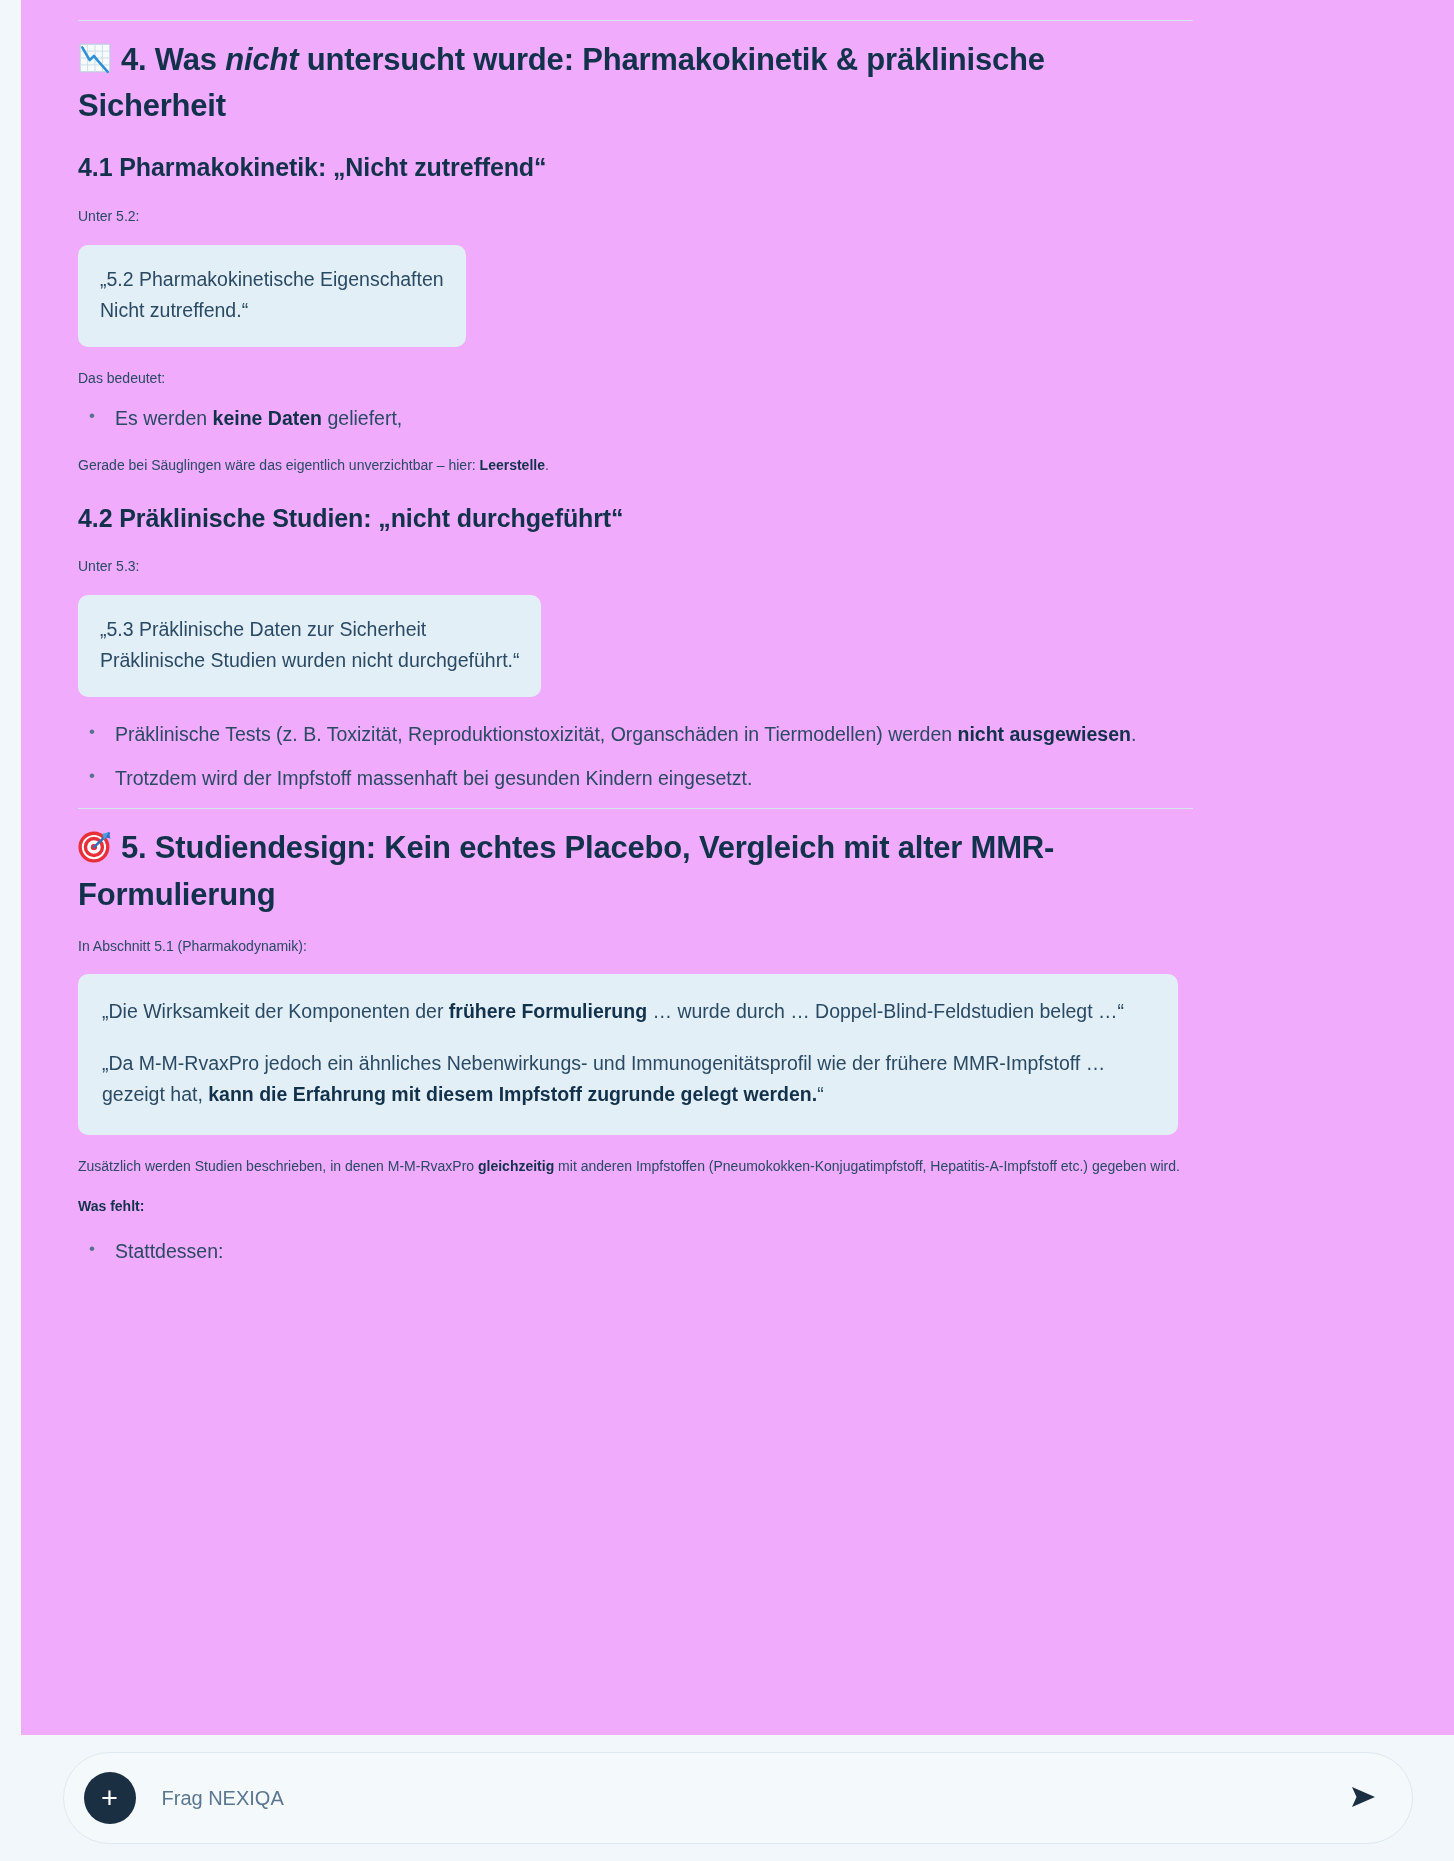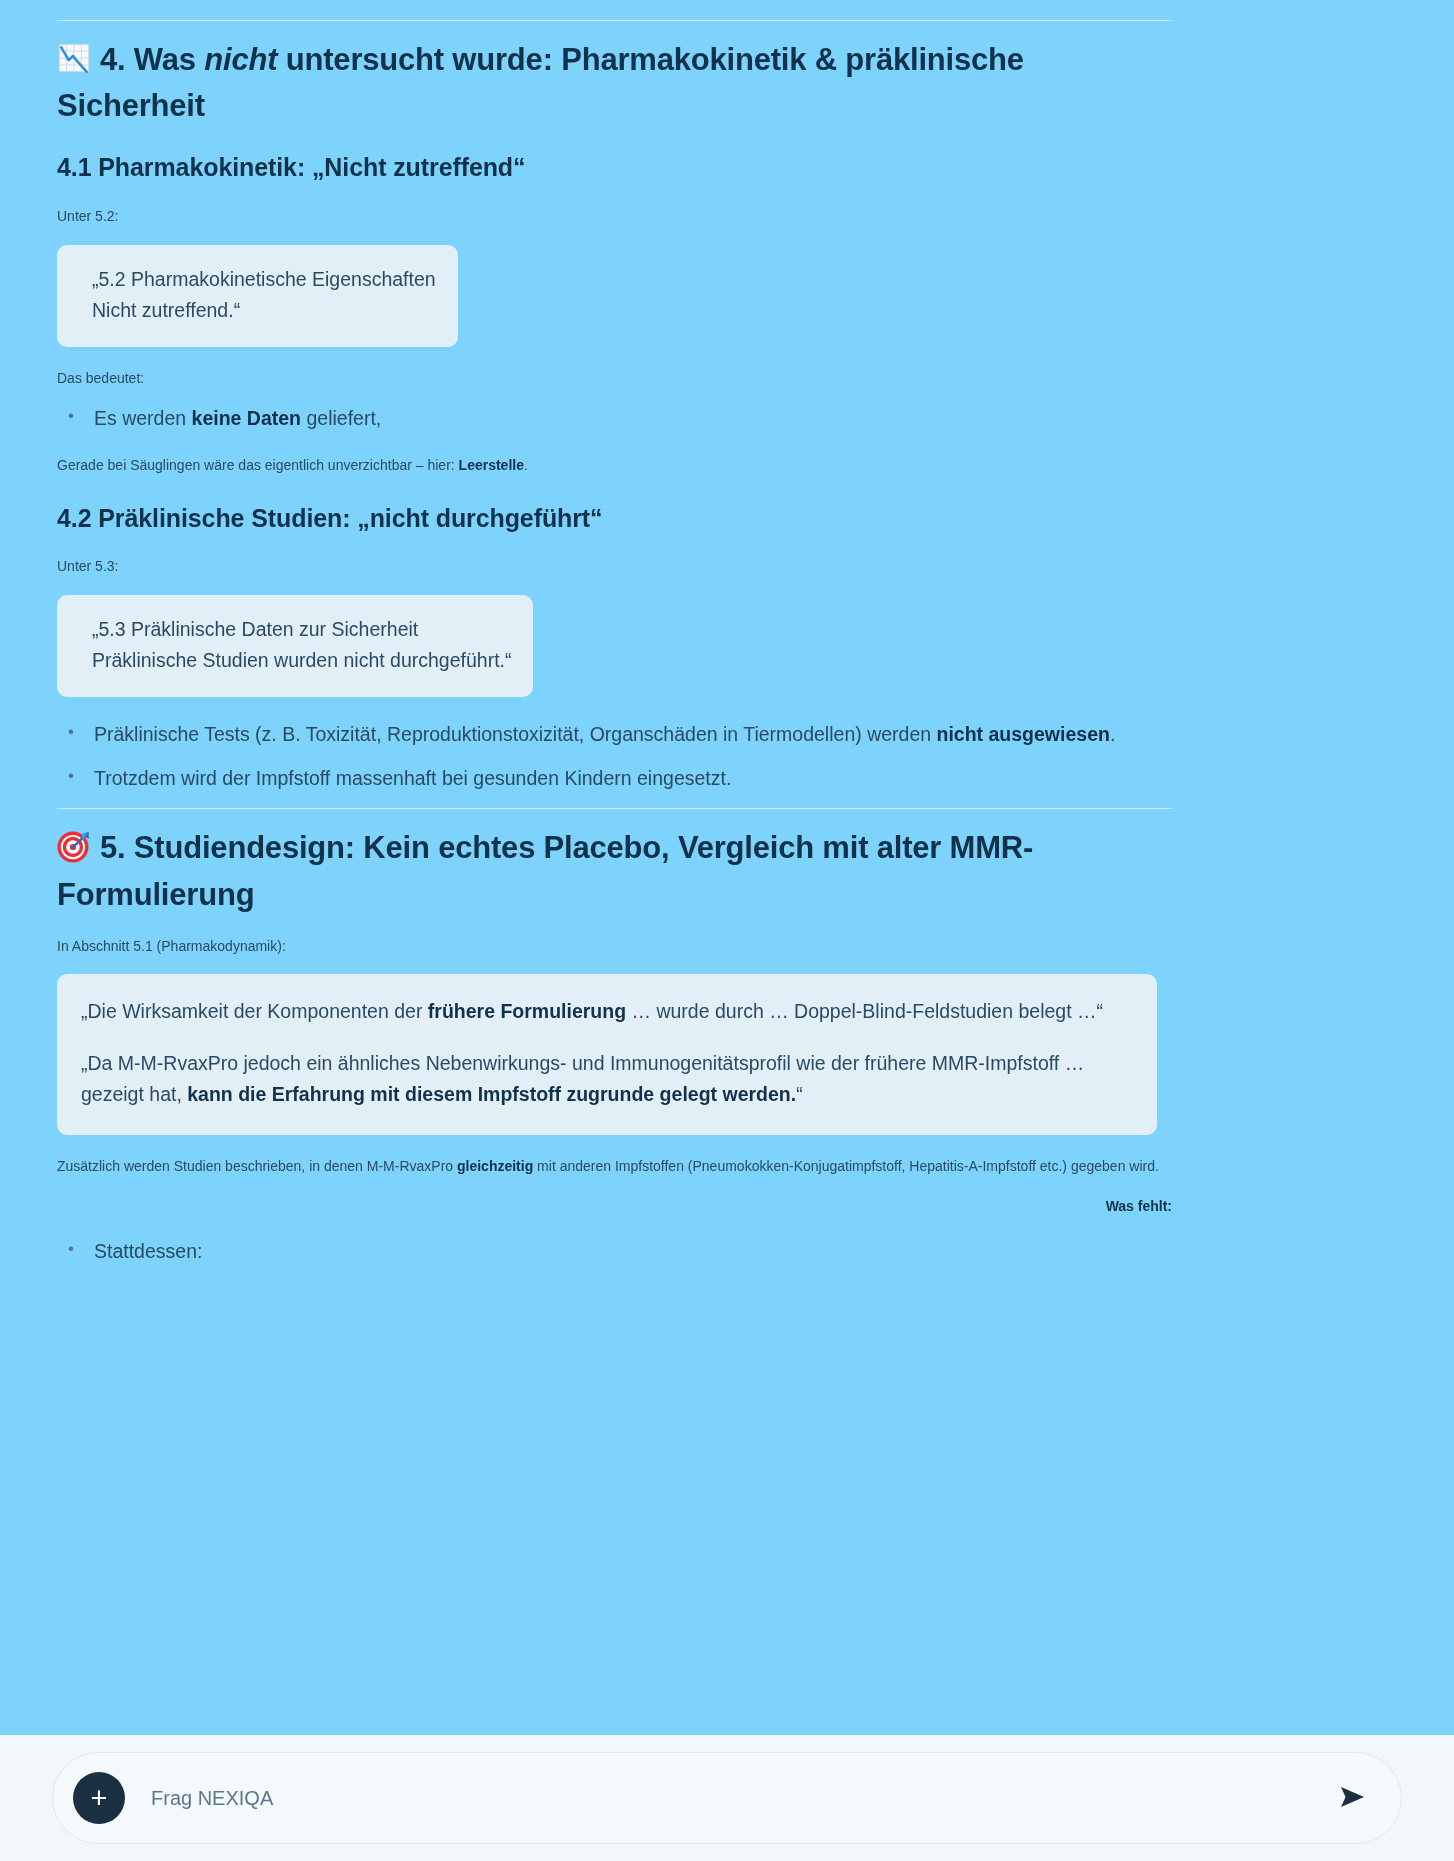--- a/index.html
+++ b/index.html
@@ -14,21 +14,22 @@
     position: relative;
     overflow: hidden;
     font-family: "Liberation Sans", sans-serif;
     color: #1b3a52;
     -webkit-font-smoothing: antialiased;
   }
 
   .page {
     position: absolute;
     inset: 0;
-    background: #7dd3fc;
+    background: #f0abfc;
+    margin-left: 21px;
   }
 
   .content {
     position: absolute;
     left: 57px;
     top: 0;
     width: 1115px;
   }
 
   
@@ -79,28 +80,28 @@
     letter-spacing: -0.1px;
   }
 
   p.body-text {
     font-size: 14px;
     line-height: 1.6;
     color: #2a4a63;
     margin: 20px 0 0 0;
     font-weight: 400;
   }
-  p.body-text.tight { margin-top: 18px; text-align: right; }
+  p.body-text.tight { margin-top: 18px; }
 
   b, strong { font-weight: 700; color: #12314a; }
 
   .quote {
     background: #e3eff7;
     border-radius: 10px;
-    padding: 19px 22px 20px 35px;
+    padding: 19px 22px 20px 22px;
     margin: 17px 0 0 0;
     display: inline-block;
     max-width: 1115px;
     box-sizing: border-box;
   }
   .quote p {
     margin: 0;
     font-size: 19.5px;
     line-height: 1.62;
     color: #2a4a63;

